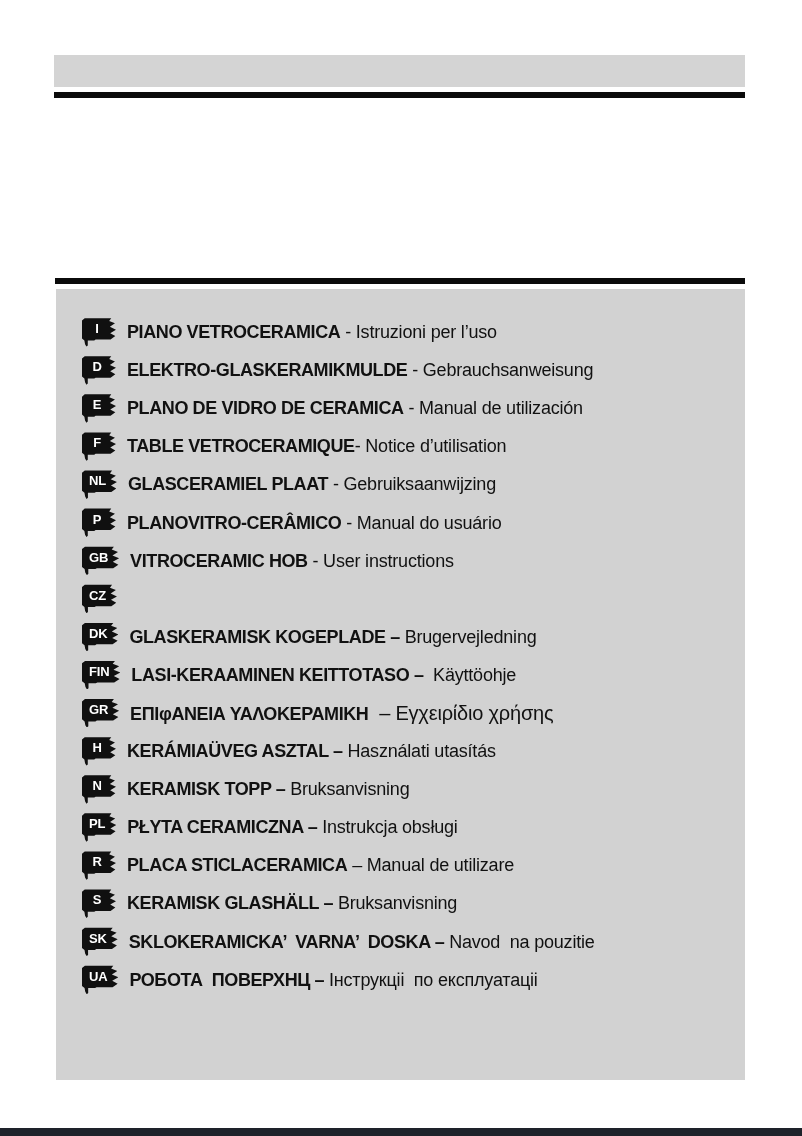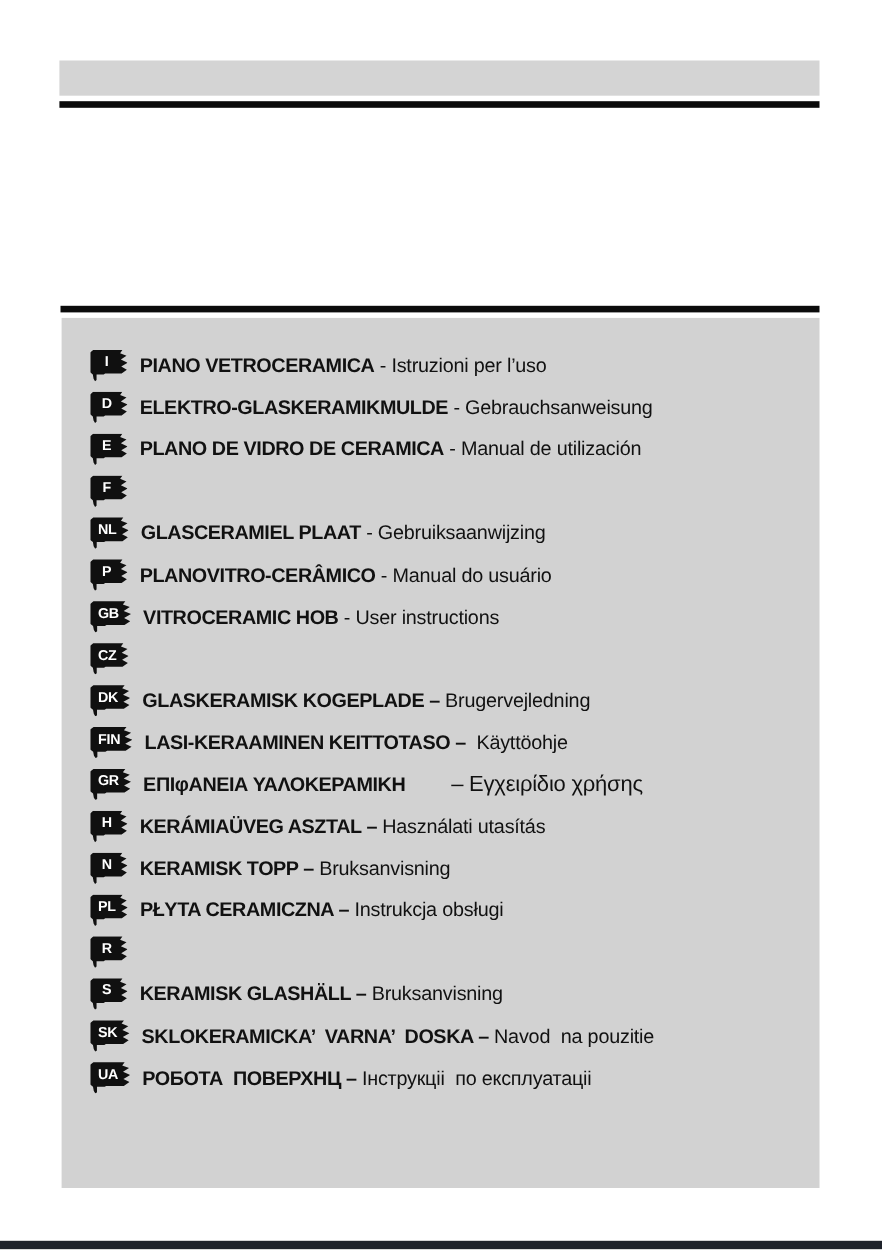--- a/index.html
+++ b/index.html
@@ -59,21 +59,21 @@
     white-space:pre;
   }
   .txt{
     white-space:pre;
     font-size:18px;line-height:1;
     letter-spacing:-0.2px;
     text-align:center;
   }
   .t{font-weight:700;letter-spacing:-0.4px;}
   .s{font-weight:400;}
-  .s.lg{font-size:20px;padding-left:31px;}
+  .s.lg{font-size:20px;}
   .footer-rule{
     position:absolute;left:0;top:1128px;width:802px;height:8px;
     background:var(--footer-rule,#1e222a);
   }
 </style>
 </head>
 <body>
 
 <div class="page">
   <div class="top-bar"></div>
@@ -100,20 +100,21 @@
       <span class="flag">
           <span class="code">E</span>
         </span>
       <span class="txt"><span class="t">PLANO DE VIDRO DE CERAMICA</span><span class="s"> - Manual de utilización</span></span>
     </div>
 
     <div class="row">
       <span class="flag">
           <span class="code">F</span>
         </span>
+      <span class="txt"><span class="t">TABLE VETROCERAMIQUE</span><span class="s">- Notice d’utilisation</span></span>
     </div>
 
     <div class="row">
       <span class="flag">
           <span class="code">NL</span>
         </span>
       <span class="txt"><span class="t">GLASCERAMIEL PLAAT</span><span class="s"> - Gebruiksaanwijzing</span></span>
     </div>
 
     <div class="row">
@@ -175,20 +176,21 @@
       <span class="flag">
           <span class="code">PL</span>
         </span>
       <span class="txt"><span class="t">PŁYTA CERAMICZNA –</span><span class="s"> Instrukcja obsługi</span></span>
     </div>
 
     <div class="row">
       <span class="flag">
           <span class="code">R</span>
         </span>
+      <span class="txt"><span class="t">PLACA STICLACERAMICA</span><span class="s"> – Manual de utilizare</span></span>
     </div>
 
 
     <div class="row">
       <span class="flag">
           <span class="code">S</span>
         </span>
       <span class="txt"><span class="t">KERAMISK GLASHÄLL –</span><span class="s"> Bruksanvisning</span></span>
     </div>
 

